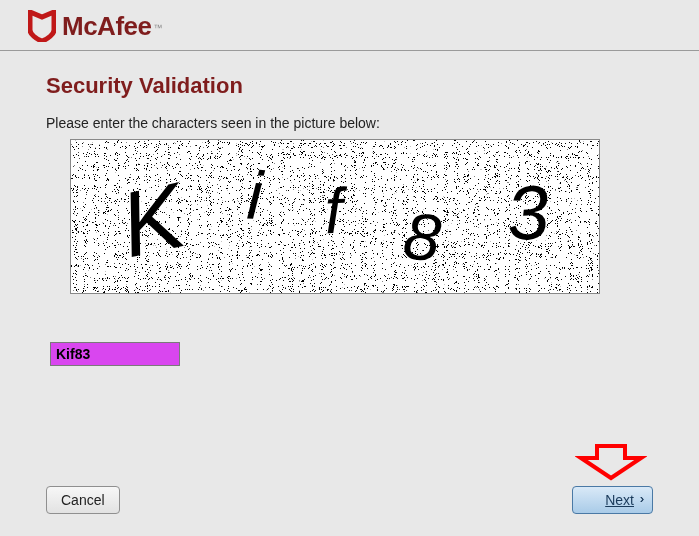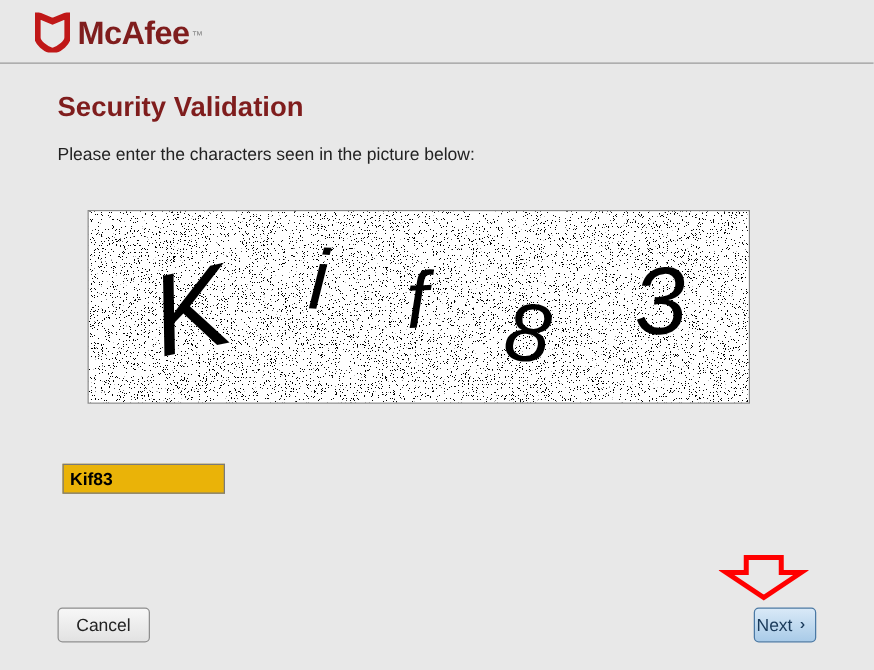--- a/index.html
+++ b/index.html
@@ -40,21 +40,21 @@
     }
     .title {
       font-size: 22px;
       font-weight: bold;
       color: #7f1d1d;
       margin-bottom: 16px;
     }
     .instruction {
       font-size: 14px;
       color: #222;
-      margin-bottom: 37px;
+      margin-bottom: 8px;
     }
     .captcha-box {
       width: 530px;
       height: 155px;
       margin: 0 auto 48px 24px;
       border: 1px solid #888;
       position: relative;
       overflow: hidden;
       background: #fff;
     }
@@ -80,21 +80,21 @@
       font-style: italic;
     }
     .captcha-input {
       width: 130px;
       height: 24px;
       border: 1px solid #7a7a7a;
       font-family: Arial, Helvetica, sans-serif;
       font-size: 14px;
       font-weight: bold;
       padding: 2px 5px;
-      background: #eab308;
+      background: #d946ef;
       margin-left: 4px;
     }
     .footer {
       position: absolute;
       left: 46px;
       right: 46px;
       bottom: 22px;
       display: flex;
       justify-content: space-between;
       align-items: center;
@@ -112,21 +112,22 @@
     }
     .btn-cancel {
       background: linear-gradient(#f7f7f7, #e2e2e2);
       border: 1px solid #8f8f8f;
       color: #222;
     }
     .btn-next {
       background: linear-gradient(#d9e9f7, #a9cbe8);
       border: 1px solid #4a79a5;
       color: #1a3a5a;
-      padding: 0 12px 0 1px;
+      padding: 0 12px 0 32px;
+      text-decoration: underline;
     }
     .chev {
       font-size: 12px;
       letter-spacing: -4px;
       margin-left: 2px;
       position: relative;
       top: -1px;
     }
     .annotation-arrow {
       position: absolute;

